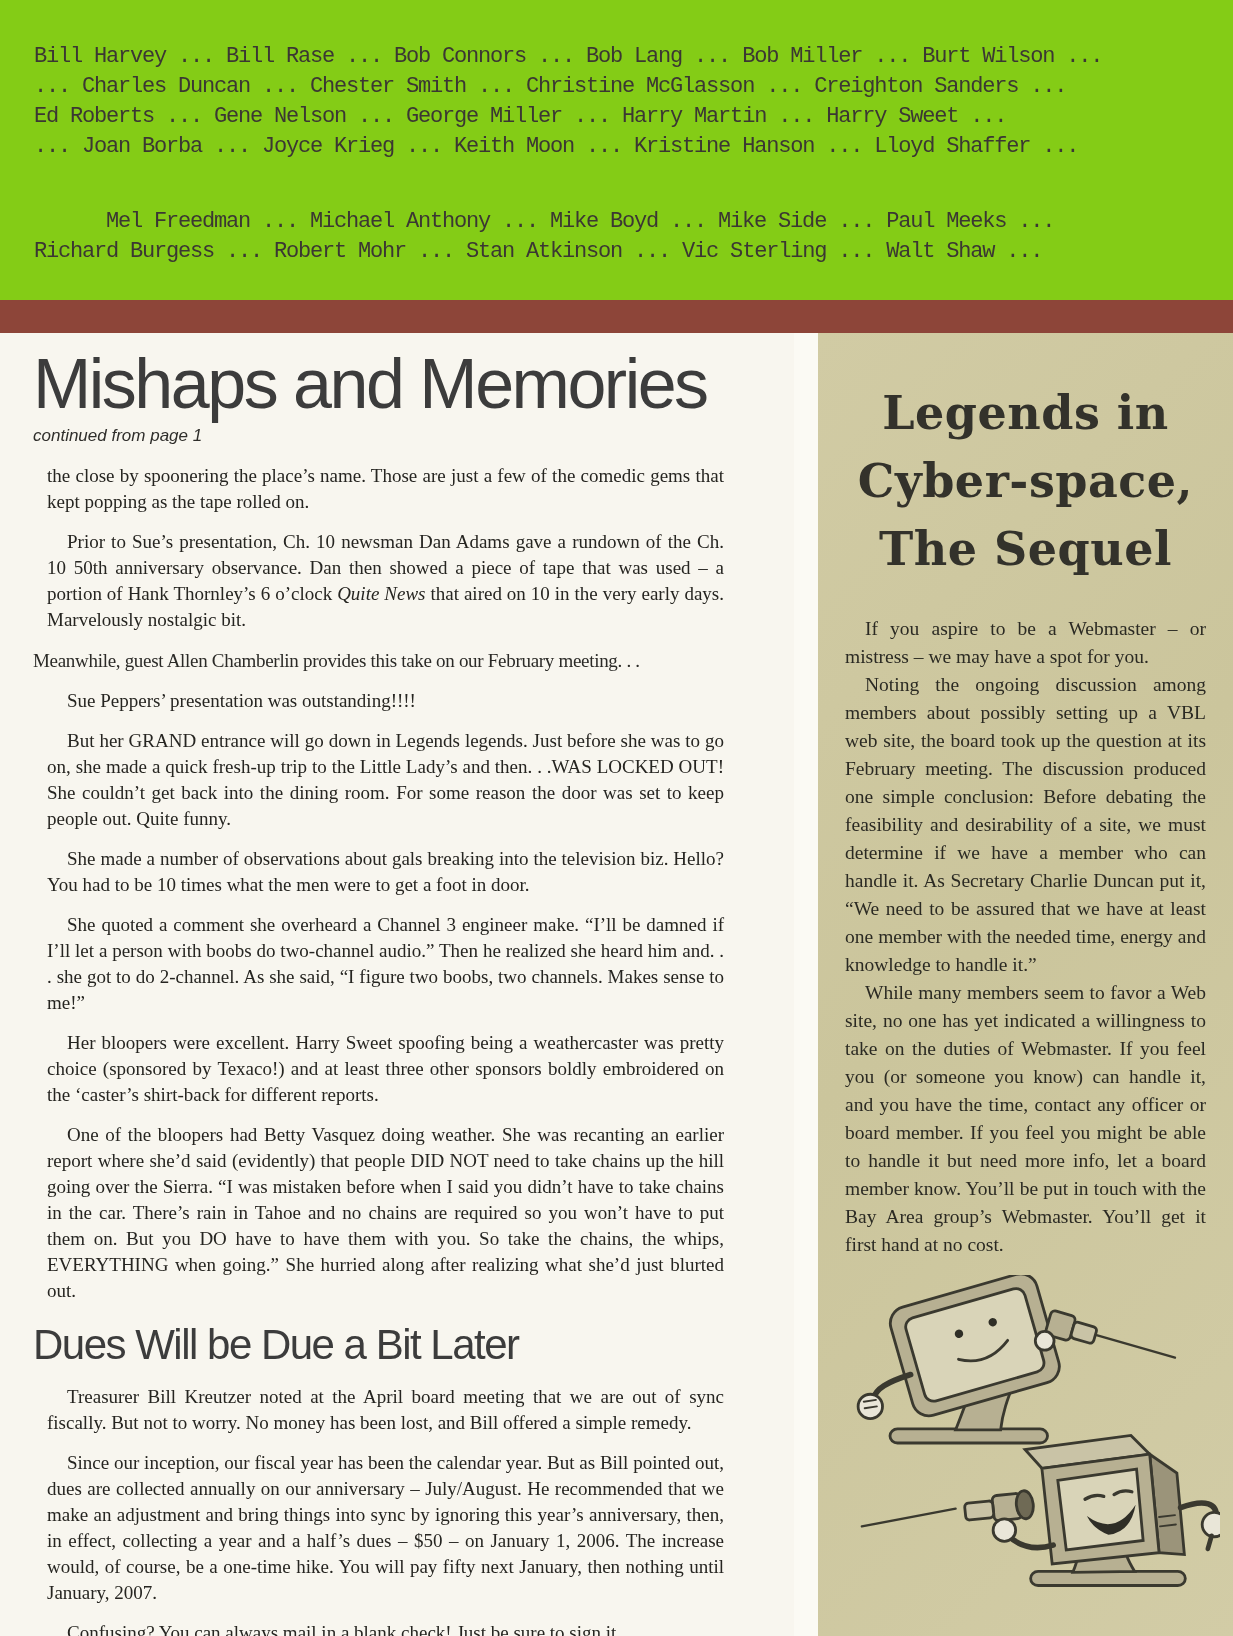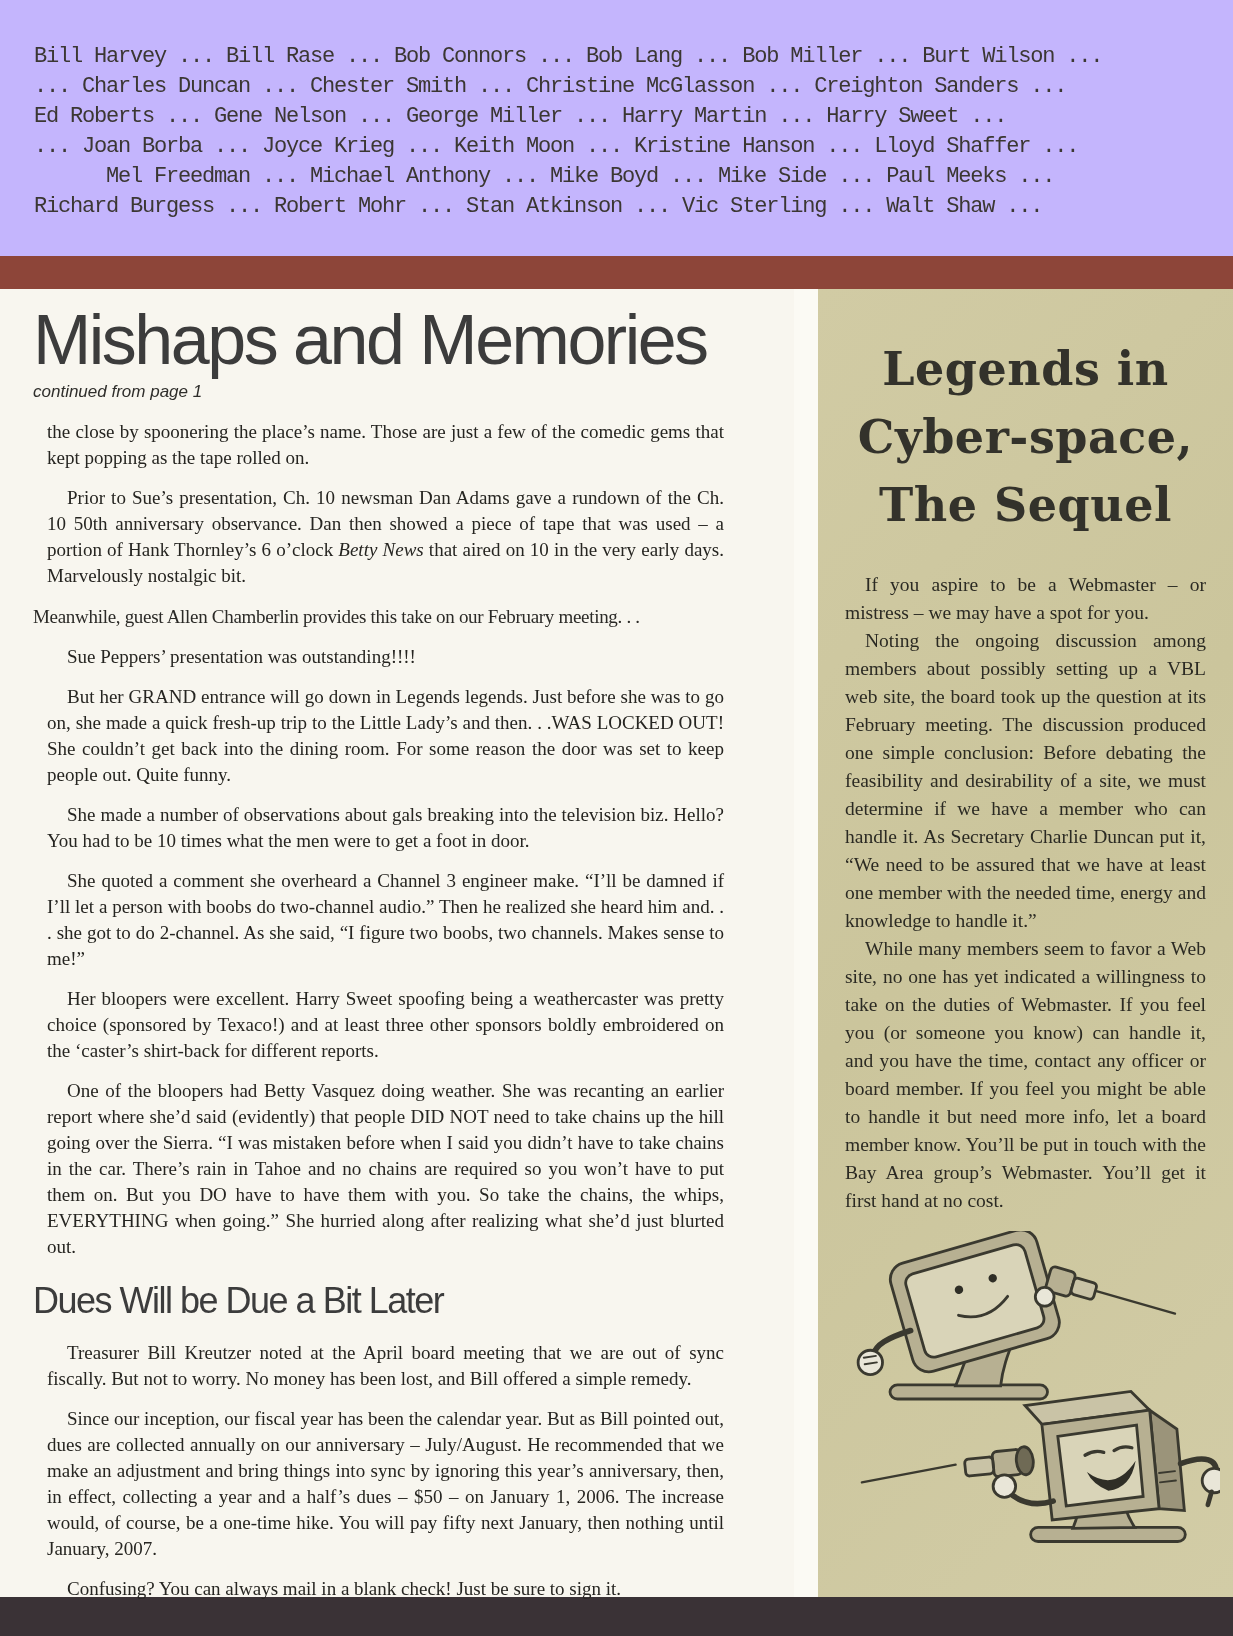--- a/index.html
+++ b/index.html
@@ -6,31 +6,31 @@
   body {
     width: 1233px; height: 1636px;
     background: #fbfaf4;
     overflow: hidden;
     font-family: "Liberation Serif", serif;
     position: relative;
   }
 
   
   .masthead {
-    height: 256px; box-sizing: border-box;
+    height: 300px; box-sizing: border-box;
     padding: 42px 0 0 34px;
-    background: #c4b5fd;
+    background: #84cc16;
     font-family: "Liberation Mono", monospace;
     font-size: 22px; line-height: 30px;
     letter-spacing: -1.2px;
     color: #3b3733;
     white-space: nowrap;
   }
   .masthead .nline { height: 30px; }
-  .masthead .nline.indented { padding-left: 72px; }
+  .masthead .nline.indented { padding-left: 72px; margin-top: 45px; }
 
   
   .maroon-bar { height: 33px; background: #8d4539; }
 
   
   .content { display: flex; height: 1308px; gap: 24px; }
 
   .left-col {
     width: 818px; box-sizing: border-box;
     padding: 12px 56px 0 33px;
@@ -70,21 +70,21 @@
     font-family: Liberation Serif, serif;
     font-size: 19px; line-height: 26px;
     letter-spacing: -0.3px;
     white-space: nowrap;
     color: #2b2a27;
   }
   .dues-title {
     margin: 16px 0 8px;
     font-family: "Liberation Sans", sans-serif;
     font-weight: 400;
-    font-size: 36px; line-height: 50px;
+    font-size: 42px; line-height: 50px;
     letter-spacing: -1.5px;
     color: #3c3c3c;
   }
 
   
   .cyber-title {
     margin: 0 0 32px;
     font-family: "DejaVu Serif", serif;
     font-weight: 700;
     font-size: 46px; line-height: 68px;
@@ -120,21 +120,21 @@
 <div class="maroon-bar"></div>
 
 <div class="content">
 
   <main class="left-col">
     <article>
       <h1 class="mishaps-title">Mishaps and Memories</h1>
       <div class="continued">continued from page 1</div>
 
       <p class="body">the close by spoonering the place’s name. Those are just a few of the comedic gems that kept popping as the tape rolled on.</p>
-      <p class="body indent"><span>Prior to Sue’s presentation, Ch. 10 newsman Dan Adams gave a rundown of the Ch. 10 50th anniversary observance. Dan then showed a piece of tape that was used – a portion of Hank Thornley’s 6 o’clock </span><i>Betty News</i><span> that aired on 10 in the very early days. Marvelously nostalgic bit.</span></p>
+      <p class="body indent"><span>Prior to Sue’s presentation, Ch. 10 newsman Dan Adams gave a rundown of the Ch. 10 50th anniversary observance. Dan then showed a piece of tape that was used – a portion of Hank Thornley’s 6 o’clock </span><i>Quite News</i><span> that aired on 10 in the very early days. Marvelously nostalgic bit.</span></p>
 
       <p class="meanwhile">Meanwhile, guest Allen Chamberlin provides this take on our February meeting. . .</p>
 
       <p class="body indent">Sue Peppers’ presentation was outstanding!!!!</p>
       <p class="body indent">But her GRAND entrance will go down in Legends legends. Just before she was to go on, she made a quick fresh-up trip to the Little Lady’s and then. . .WAS LOCKED OUT!  She couldn’t get back into the dining room. For some reason the door was set to keep people out. Quite funny.</p>
       <p class="body indent">She made a number of observations about gals breaking into the television biz. Hello? You had to be 10 times what the men were to get a foot in door.</p>
       <p class="body indent">She quoted a comment she overheard a Channel 3 engineer make. “I’ll be damned if I’ll let a person with boobs do two-channel audio.” Then he realized she heard him and. . . she got to do 2-channel. As she said, “I figure two boobs, two channels. Makes sense to me!”</p>
       <p class="body indent">Her bloopers were excellent. Harry Sweet spoofing being a weathercaster was pretty choice (sponsored by Texaco!) and at least three other sponsors boldly embroidered on the ‘caster’s shirt-back for different reports.</p>
       <p class="body indent">One of the bloopers had Betty Vasquez doing weather. She was recanting an earlier report where she’d said (evidently) that people DID NOT need to take chains up the hill going over the Sierra. “I was mistaken before when I said you didn’t have to take chains in the car. There’s rain in Tahoe and no chains are required so you won’t have to put them on. But you DO have to have them with you. So take the chains, the whips, EVERYTHING when going.” She hurried along after realizing what she’d just blurted out.</p>
     </article>

